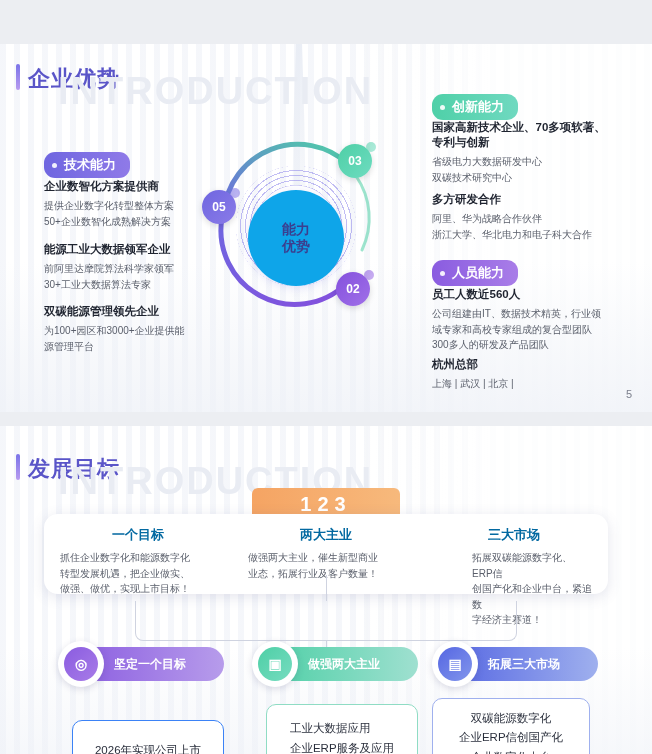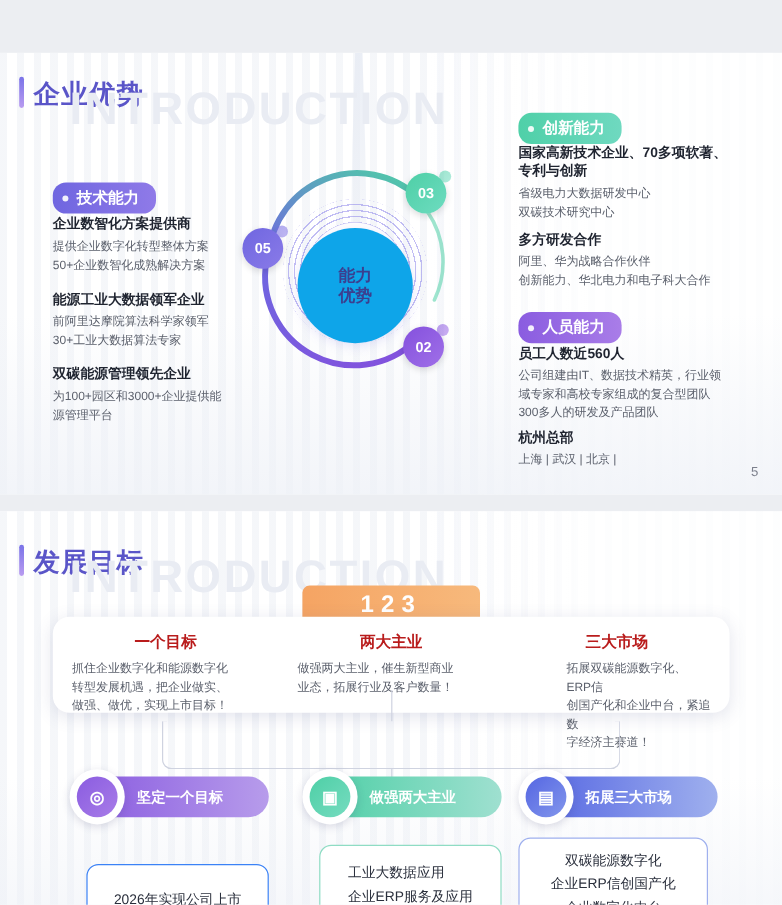--- a/index.html
+++ b/index.html
@@ -149,21 +149,21 @@
   }
   .white-card {
     position: absolute;
     left: 44px; top: 88px; width: 564px; height: 80px;
     background: #fff;
     border-radius: 14px;
     box-shadow: 0 3px 14px rgba(90,95,140,.16);
     display: flex;
   }
   .goal-col { flex: 1; padding: 12px 16px 0; text-align: center; }
-  .goal-col h4 { font-size: 13px; font-weight: bold; color: #b91c1c; margin-bottom: 6px; }
+  .goal-col h4 { font-size: 13px; font-weight: bold; color: #0369a1; margin-bottom: 6px; }
   .goal-col p { font-size: 10px; color: #5a5f6b; line-height: 1.55; text-align: left; }
 
   .connector {
     position: absolute;
     left: 135px; top: 175px; width: 382px; height: 40px;
     border-left: 1px solid #cfd3e0;
     border-right: 1px solid #cfd3e0;
     border-bottom: 1px solid #cfd3e0;
     border-radius: 0 0 8px 8px;
   }
@@ -287,21 +287,21 @@
   <div class="rblk" style="left:432px; top:76px;">
     <h4 style="white-space:pre-line;">国家高新技术企业、70多项软著、
 专利与创新</h4>
     <p style="white-space:pre-line;">省级电力大数据研发中心
 双碳技术研究中心</p>
   </div>
 
   <div class="rblk" style="left:432px; top:148px;">
     <h4>多方研发合作</h4>
     <p style="white-space:pre-line;">阿里、华为战略合作伙伴
-创新能力、华北电力和电子科大合作</p>
+浙江大学、华北电力和电子科大合作</p>
   </div>
 
   <div style="position:absolute; left:432px; top:216px;">
     <span class="pill pill-violet">人员能力</span>
   </div>
 
   <div class="rblk" style="left:432px; top:243px;">
     <h4>员工人数近560人</h4>
     <p style="white-space:pre-line;">公司组建由IT、数据技术精英，行业领
 域专家和高校专家组成的复合型团队

